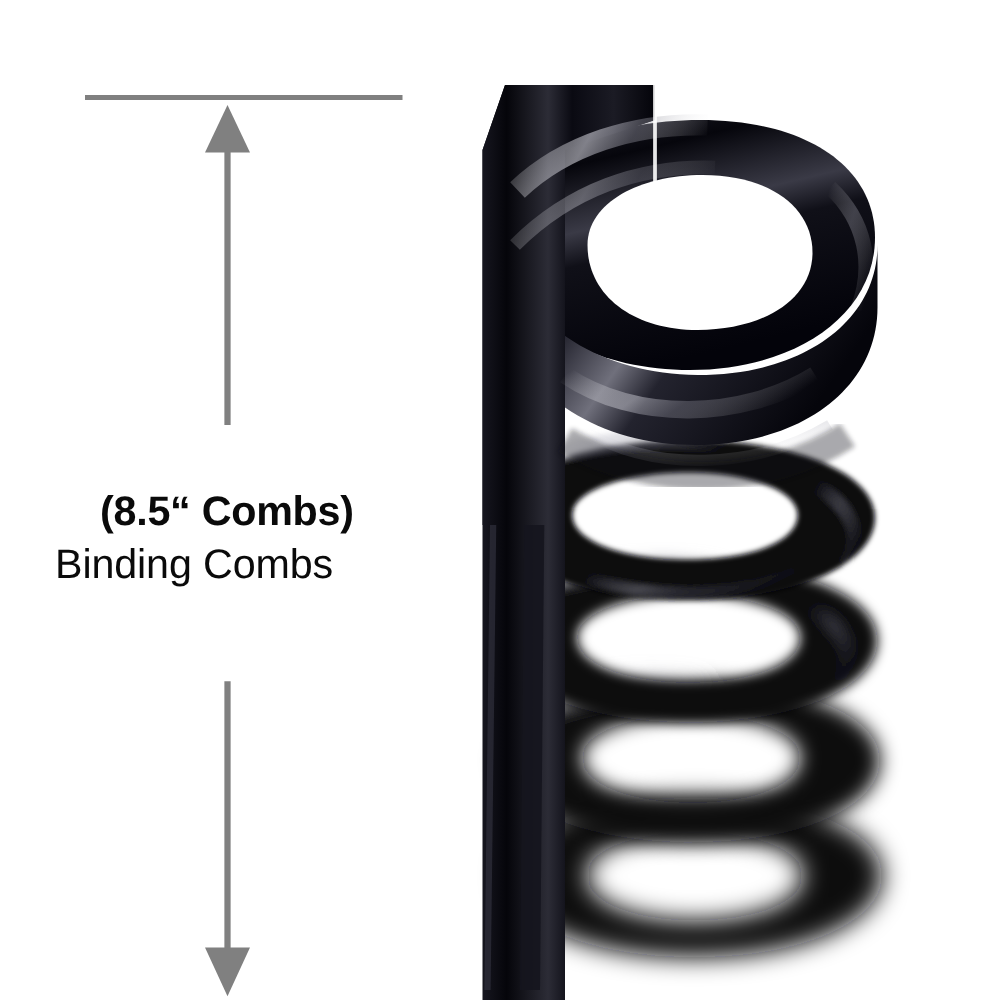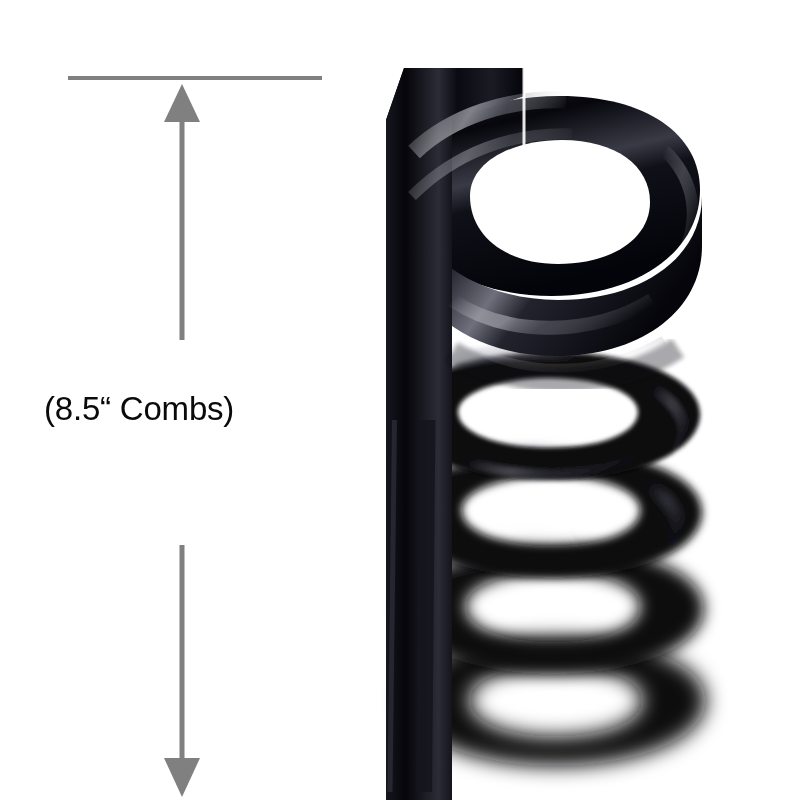--- a/index.html
+++ b/index.html
@@ -32,23 +32,24 @@
     left: 44px;
     top: 392px;
     width: 300px;
     text-align: left;
     line-height: 1.04;
     color: #0a0a0a;
   }
   .caption-line1 {
     display: block;
     font-size: 33px;
-    font-weight: normal;
+    font-weight: bold;
     letter-spacing: -0.2px;
     white-space: nowrap;
+    margin-left: 36px;
   }
   .caption-line2 {
     display: block;
     font-size: 33px;
     font-weight: normal;
     letter-spacing: -0.1px;
     white-space: nowrap;
     margin-top: 8px;
   }
 
@@ -204,16 +205,17 @@
 
       <line x1="182" y1="106" x2="182" y2="340" stroke="#808080" stroke-width="5"></line>
       <polygon points="182,84 200,122 164,122" fill="#808080"></polygon>
 
       <line x1="182" y1="545" x2="182" y2="768" stroke="#808080" stroke-width="5"></line>
       <polygon points="182,797 200,758 164,758" fill="#808080"></polygon>
     </svg>
 
     <div class="caption-block">
       <span class="caption-line1">(8.5“ Combs)</span>
+      <span class="caption-line2">Binding Combs</span>
     </div>
   </div>
 
 </div>
 
 </body></html>

